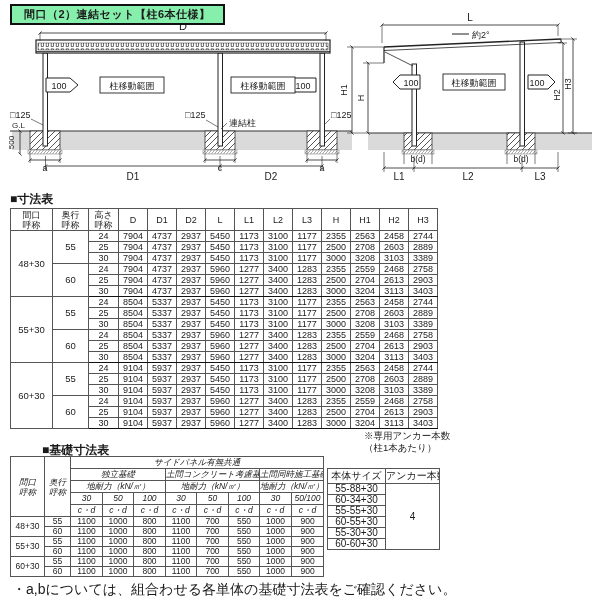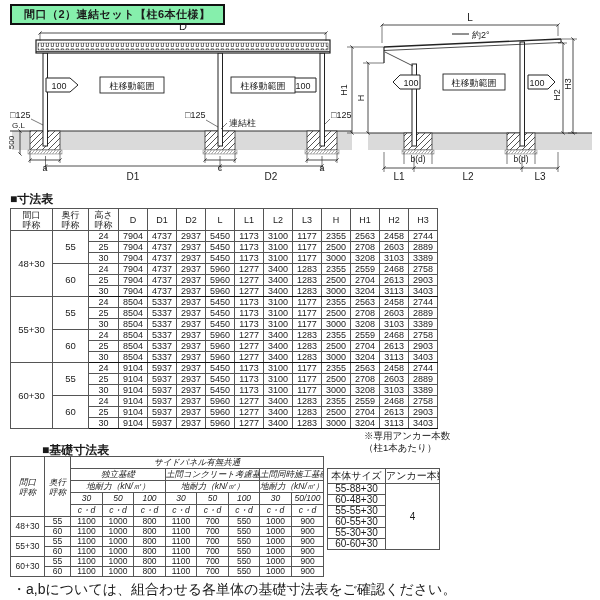--- a/index.html
+++ b/index.html
@@ -692,21 +692,21 @@
       <th>本体サイズ</th>
       <th>アンカー本数</th>
     </tr>
   </thead>
   <tbody id="anchor-body">
       <tr>
         <td>55-88+30</td>
         <td rowspan="6">4</td>
       </tr>
       <tr>
-        <td>60-48+30</td>
+        <td>60-34+30</td>
       </tr>
       <tr>
         <td>55-55+30</td>
       </tr>
       <tr>
         <td>60-55+30</td>
       </tr>
       <tr>
         <td>55-30+30</td>
       </tr>

